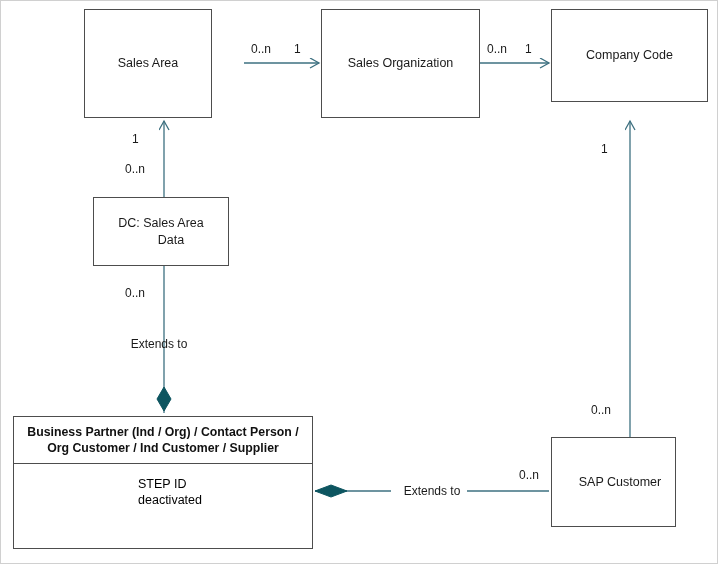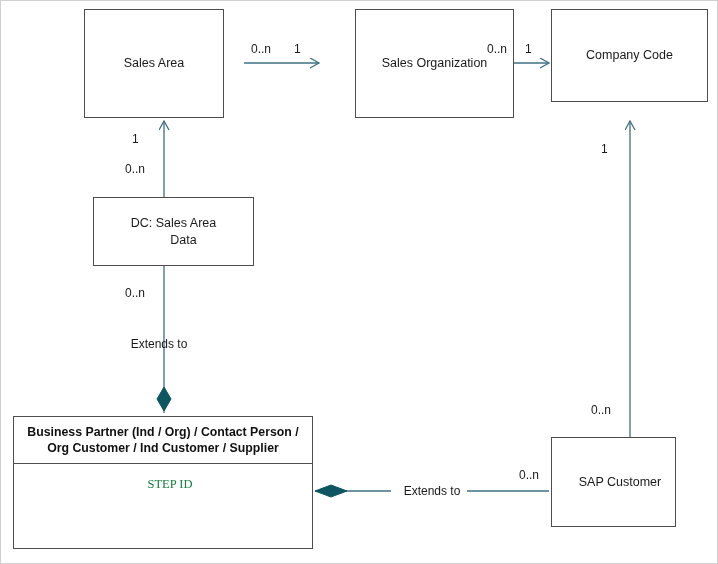--- a/index.html
+++ b/index.html
@@ -53,23 +53,22 @@
     text-align: center;
     padding: 7px 8px 7px 8px;
     border-bottom: 1px solid #4d4d4d;
     color: #111111;
   }
   .compartment-body {
     font-size: 12.5px;
     line-height: 16px;
     text-align: left;
     padding: 12px 0 0 14px;
-    color: #15803d;
+    color: #000000;
     flex: 1;
-    font-family: Liberation Serif, serif;
   }
   .edge-label {
     position: absolute;
     font-size: 12px;
     line-height: 14px;
     color: #1a1a1a;
     white-space: nowrap;
   }
   .edge-label.center {
     transform: translateX(-50%);
@@ -108,41 +107,42 @@
       <line x1="314" y1="490" x2="548" y2="490" stroke="#3d7080" stroke-width="1.3"></line>
       <polygon points="314,490 330,484 346,490 330,496" fill="#0d5560" stroke="#0d5560" stroke-width="1"></polygon>
       <rect x="390" y="482" width="76" height="16" fill="#ffffff"></rect>
     </g>
 
     <g>
       <line x1="629" y1="436" x2="629" y2="120" stroke="#3d7080" stroke-width="1.3" marker-end="url(#openArrow)"></line>
     </g>
   </svg>
 
-  <div class="node" style="left:83px; top:8px; width:140px; height:109px;">
+  <div class="node" style="left:83px; top:8px; width:128px; height:109px;">
     <span>Sales Area</span>
   </div>
 
-  <div class="node" style="left:320px; top:8px; width:159px; height:109px;margin-left:34px;">
+  <div class="node" style="left:320px; top:8px; width:159px; height:109px;">
     <span>Sales Organization</span>
   </div>
 
   <div class="node" style="left:550px; top:8px; width:157px; height:93px;">
     <span>Company Code</span>
   </div>
 
-  <div class="node" style="left:92px; top:196px; width:161px; height:69px;">
+  <div class="node" style="left:92px; top:196px; width:136px; height:69px;">
     <span>DC: Sales Area</span>
     <span class="line2">Data</span>
   </div>
 
   <div class="node node-compartmented" style="left:12px; top:415px; width:300px; height:133px;">
     <div class="compartment-title">Business Partner (Ind / Org) / Contact Person / Org Customer / Ind Customer / Supplier</div>
     <div class="compartment-body">
       <div>STEP ID</div>
+      <div>deactivated</div>
     </div>
   </div>
 
   <div class="node" style="left:550px; top:436px; width:125px; height:90px;padding-left:13px;">
     <span>SAP Customer</span>
   </div>
 
   <span class="edge-label" style="left:250px; top:41px;">0..n</span>
 
   <span class="edge-label" style="left:293px; top:41px;">1</span>

